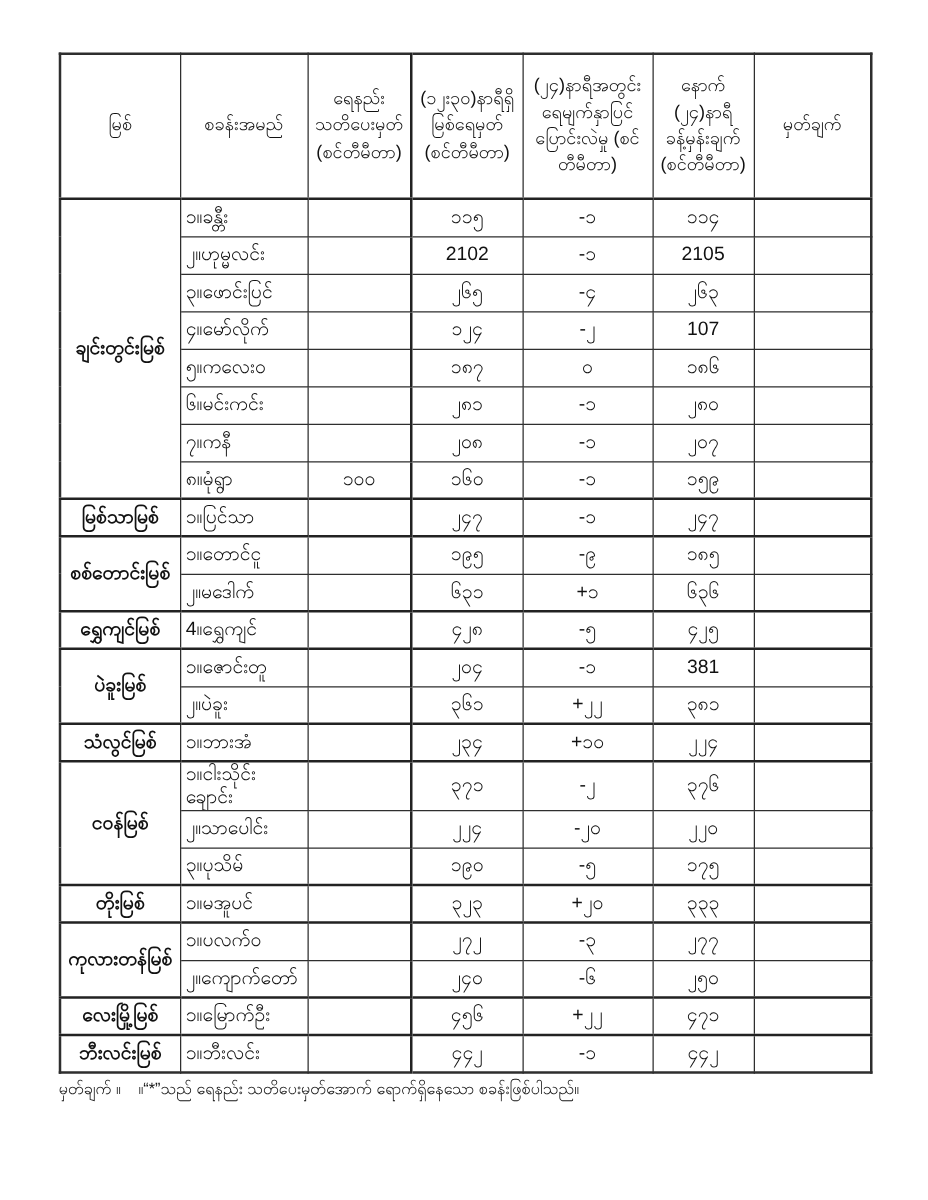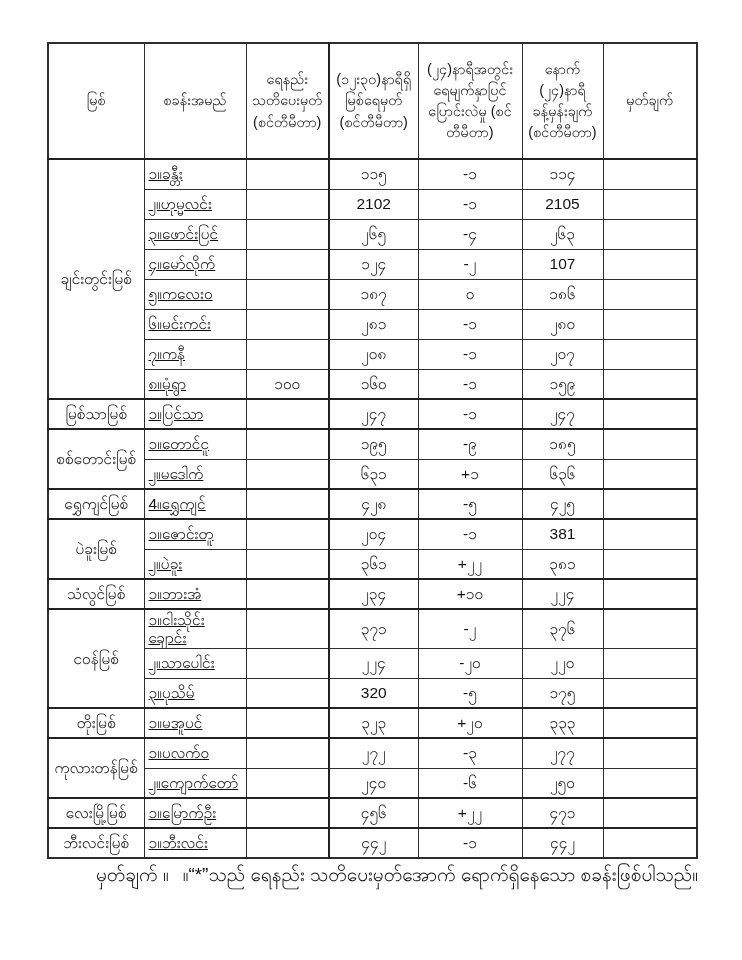--- a/index.html
+++ b/index.html
@@ -27,32 +27,32 @@
     padding:2px 3px;
   }
   .wl-table tbody tr{height:30px;}
   .wl-table td{
     font-size:15.5px;line-height:1.15;
     padding:1px 4px;
     vertical-align:middle;
     overflow:hidden;
   }
   .river-cell{
-    font-weight:normal;text-align:center;
+    font-weight:bold;text-align:center;
     font-size:15.5px;
   }
-  .station-cell{text-align:left;padding-left:6px;text-decoration:underline;}
+  .station-cell{text-align:left;padding-left:6px;}
   .num-cell{text-align:center;}
   .level-col{border-left:2.5px solid #222 !important;}
   tr.group-start td{border-top:2.5px solid #222;}
   .wl-table thead tr th{border-bottom:2.5px solid #222;}
   .footer-note{
     position:absolute;left:47px;top:862px;width:651px;
-    text-align:right;
-    font-size:19px;line-height:1.4;
+    text-align:left;
+    font-size:13px;line-height:1.4;
     white-space:nowrap;
   }
   .footer-note .lbl{margin-right:14px;}
 </style>
 </head>
 <body>
 
 <div class="sheet">
 
   <table class="wl-table">
@@ -216,21 +216,21 @@
           <td class="station-cell">၂။သာပေါင်း</td>
           <td class="num-cell"></td>
           <td class="num-cell level-col">၂၂၄</td>
           <td class="num-cell">-၂၀</td>
           <td class="num-cell">၂၂၀</td>
           <td class="num-cell"></td>
         </tr>
         <tr>
           <td class="station-cell">၃။ပုသိမ်</td>
           <td class="num-cell"></td>
-          <td class="num-cell level-col">320</td>
+          <td class="num-cell level-col">၁၉၀</td>
           <td class="num-cell">-၅</td>
           <td class="num-cell">၁၇၅</td>
           <td class="num-cell"></td>
         </tr>
         <tr class="group-start">
           <td rowspan="1" class="river-cell">တိုးမြစ်</td>
           <td class="station-cell">၁။မအူပင်</td>
           <td class="num-cell"></td>
           <td class="num-cell level-col">၃၂၃</td>
           <td class="num-cell">+၂၀</td>

